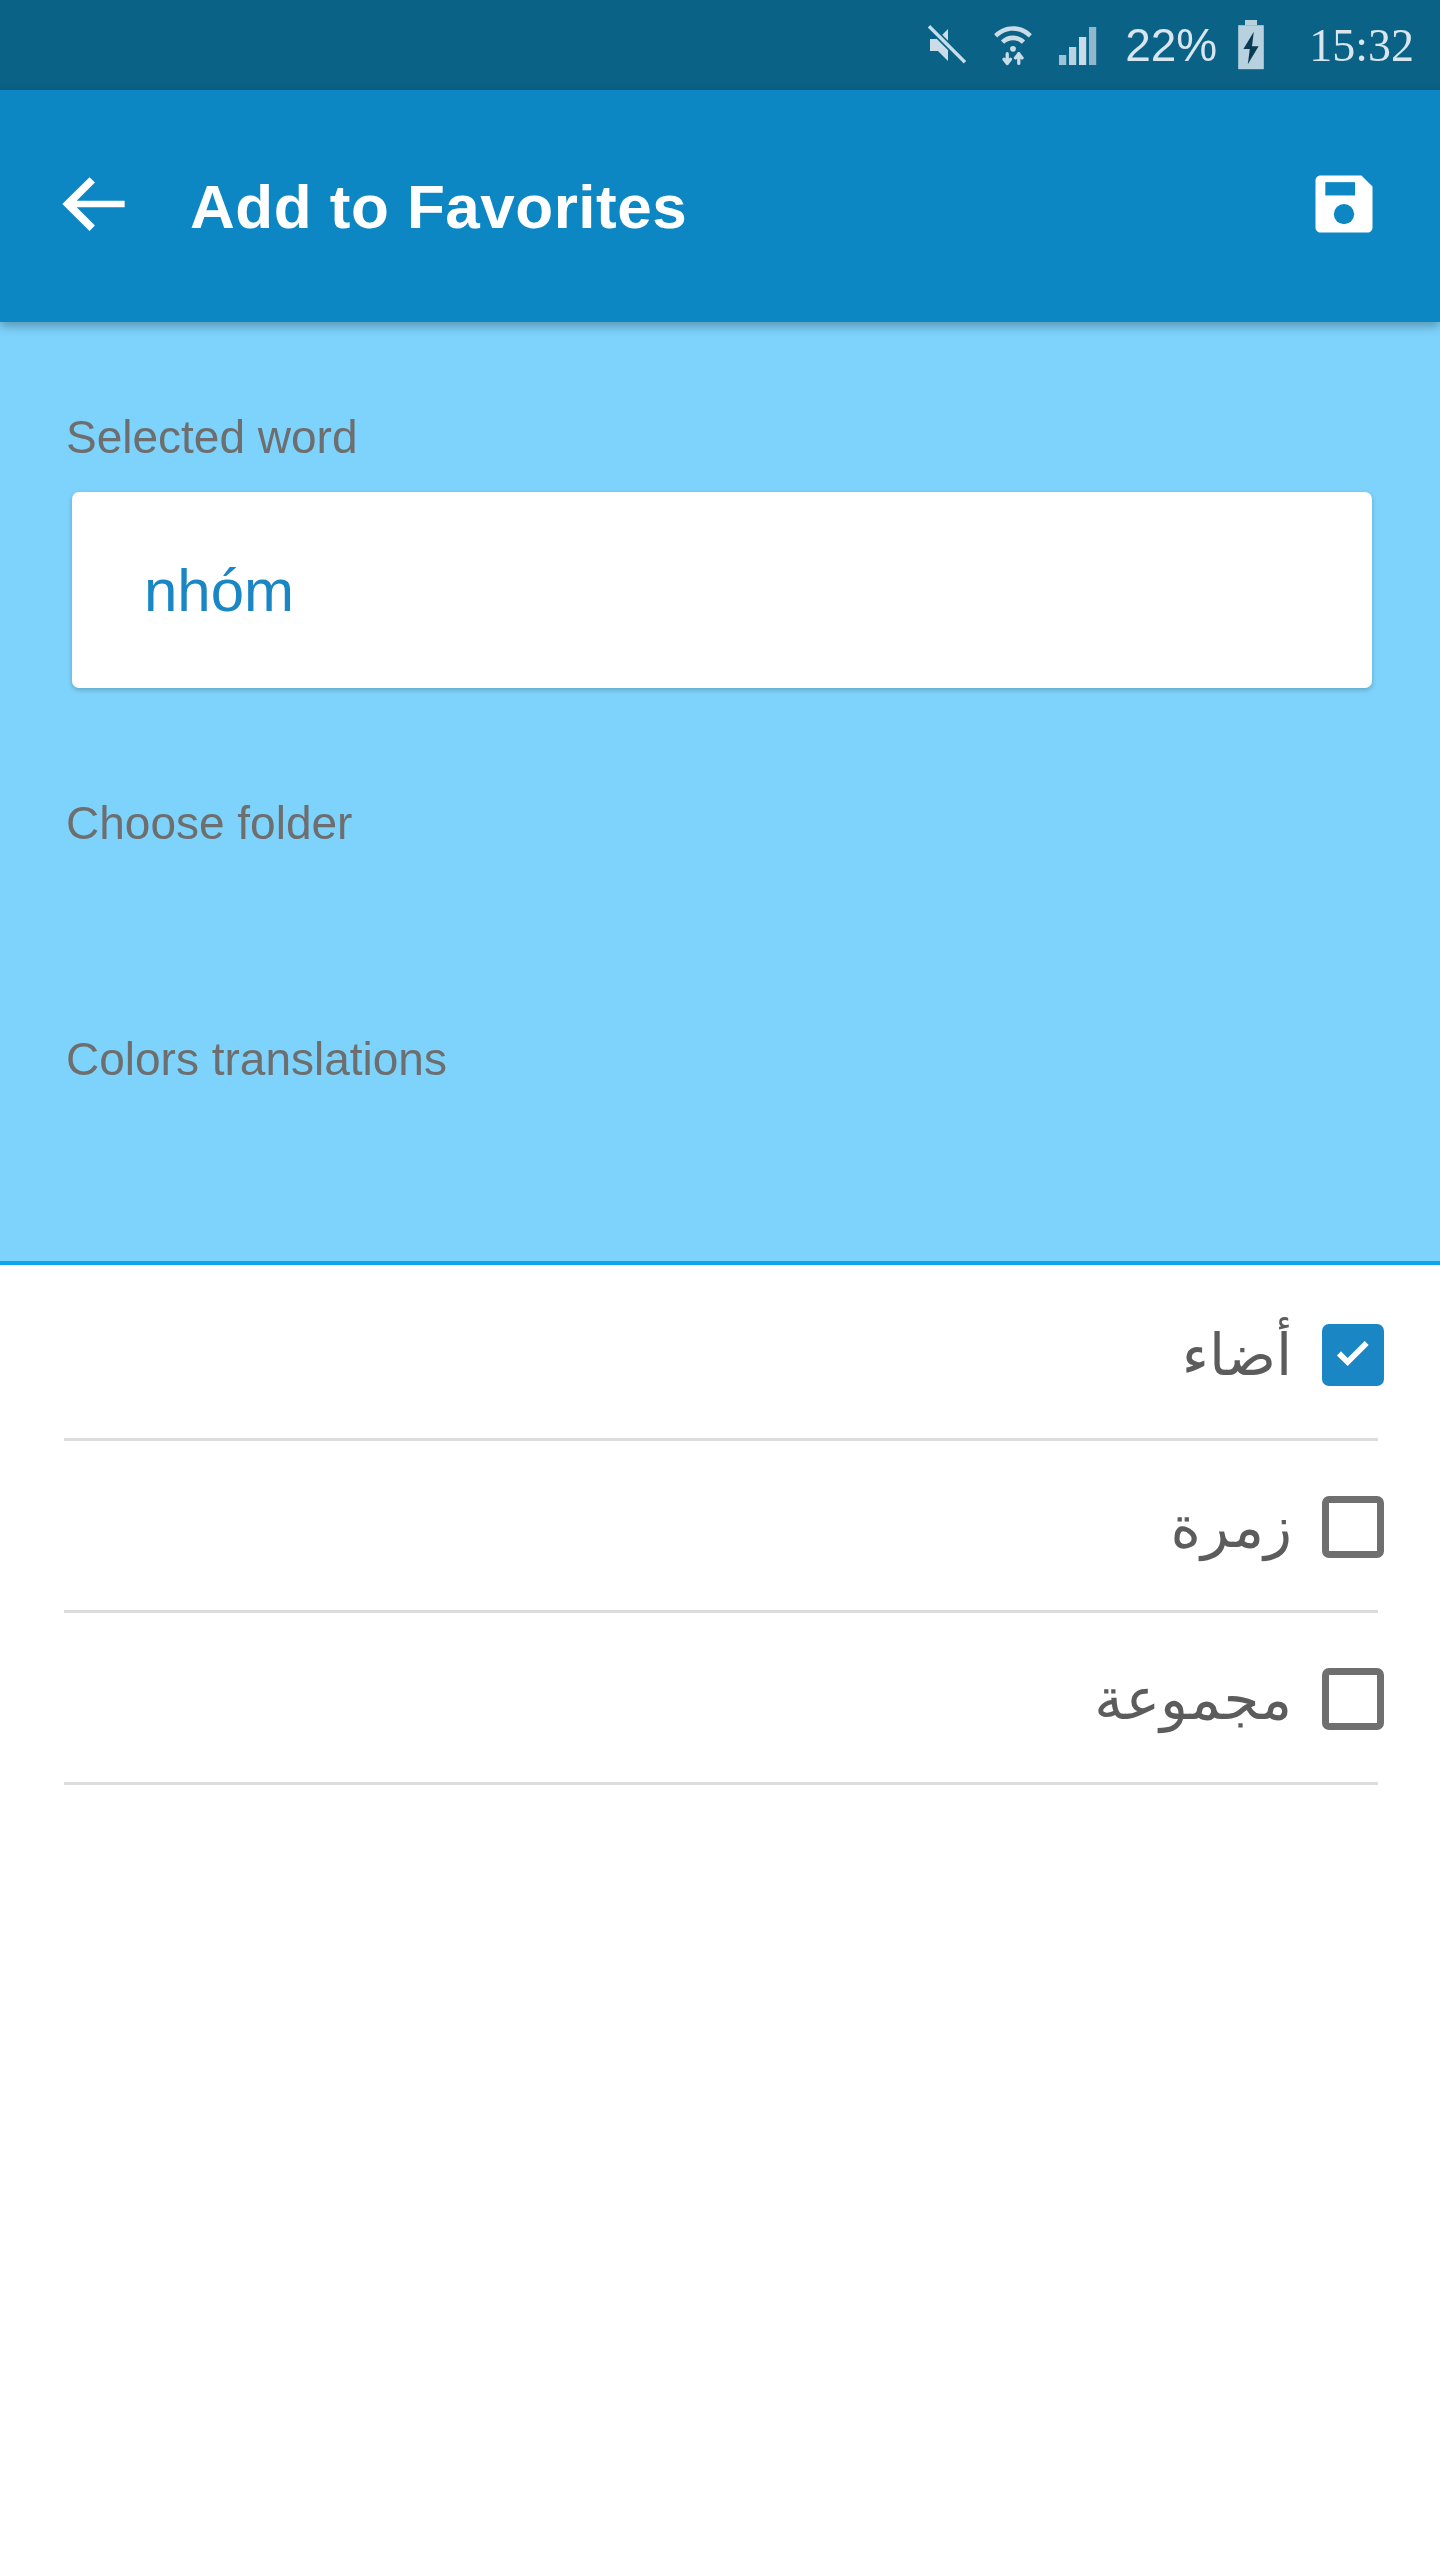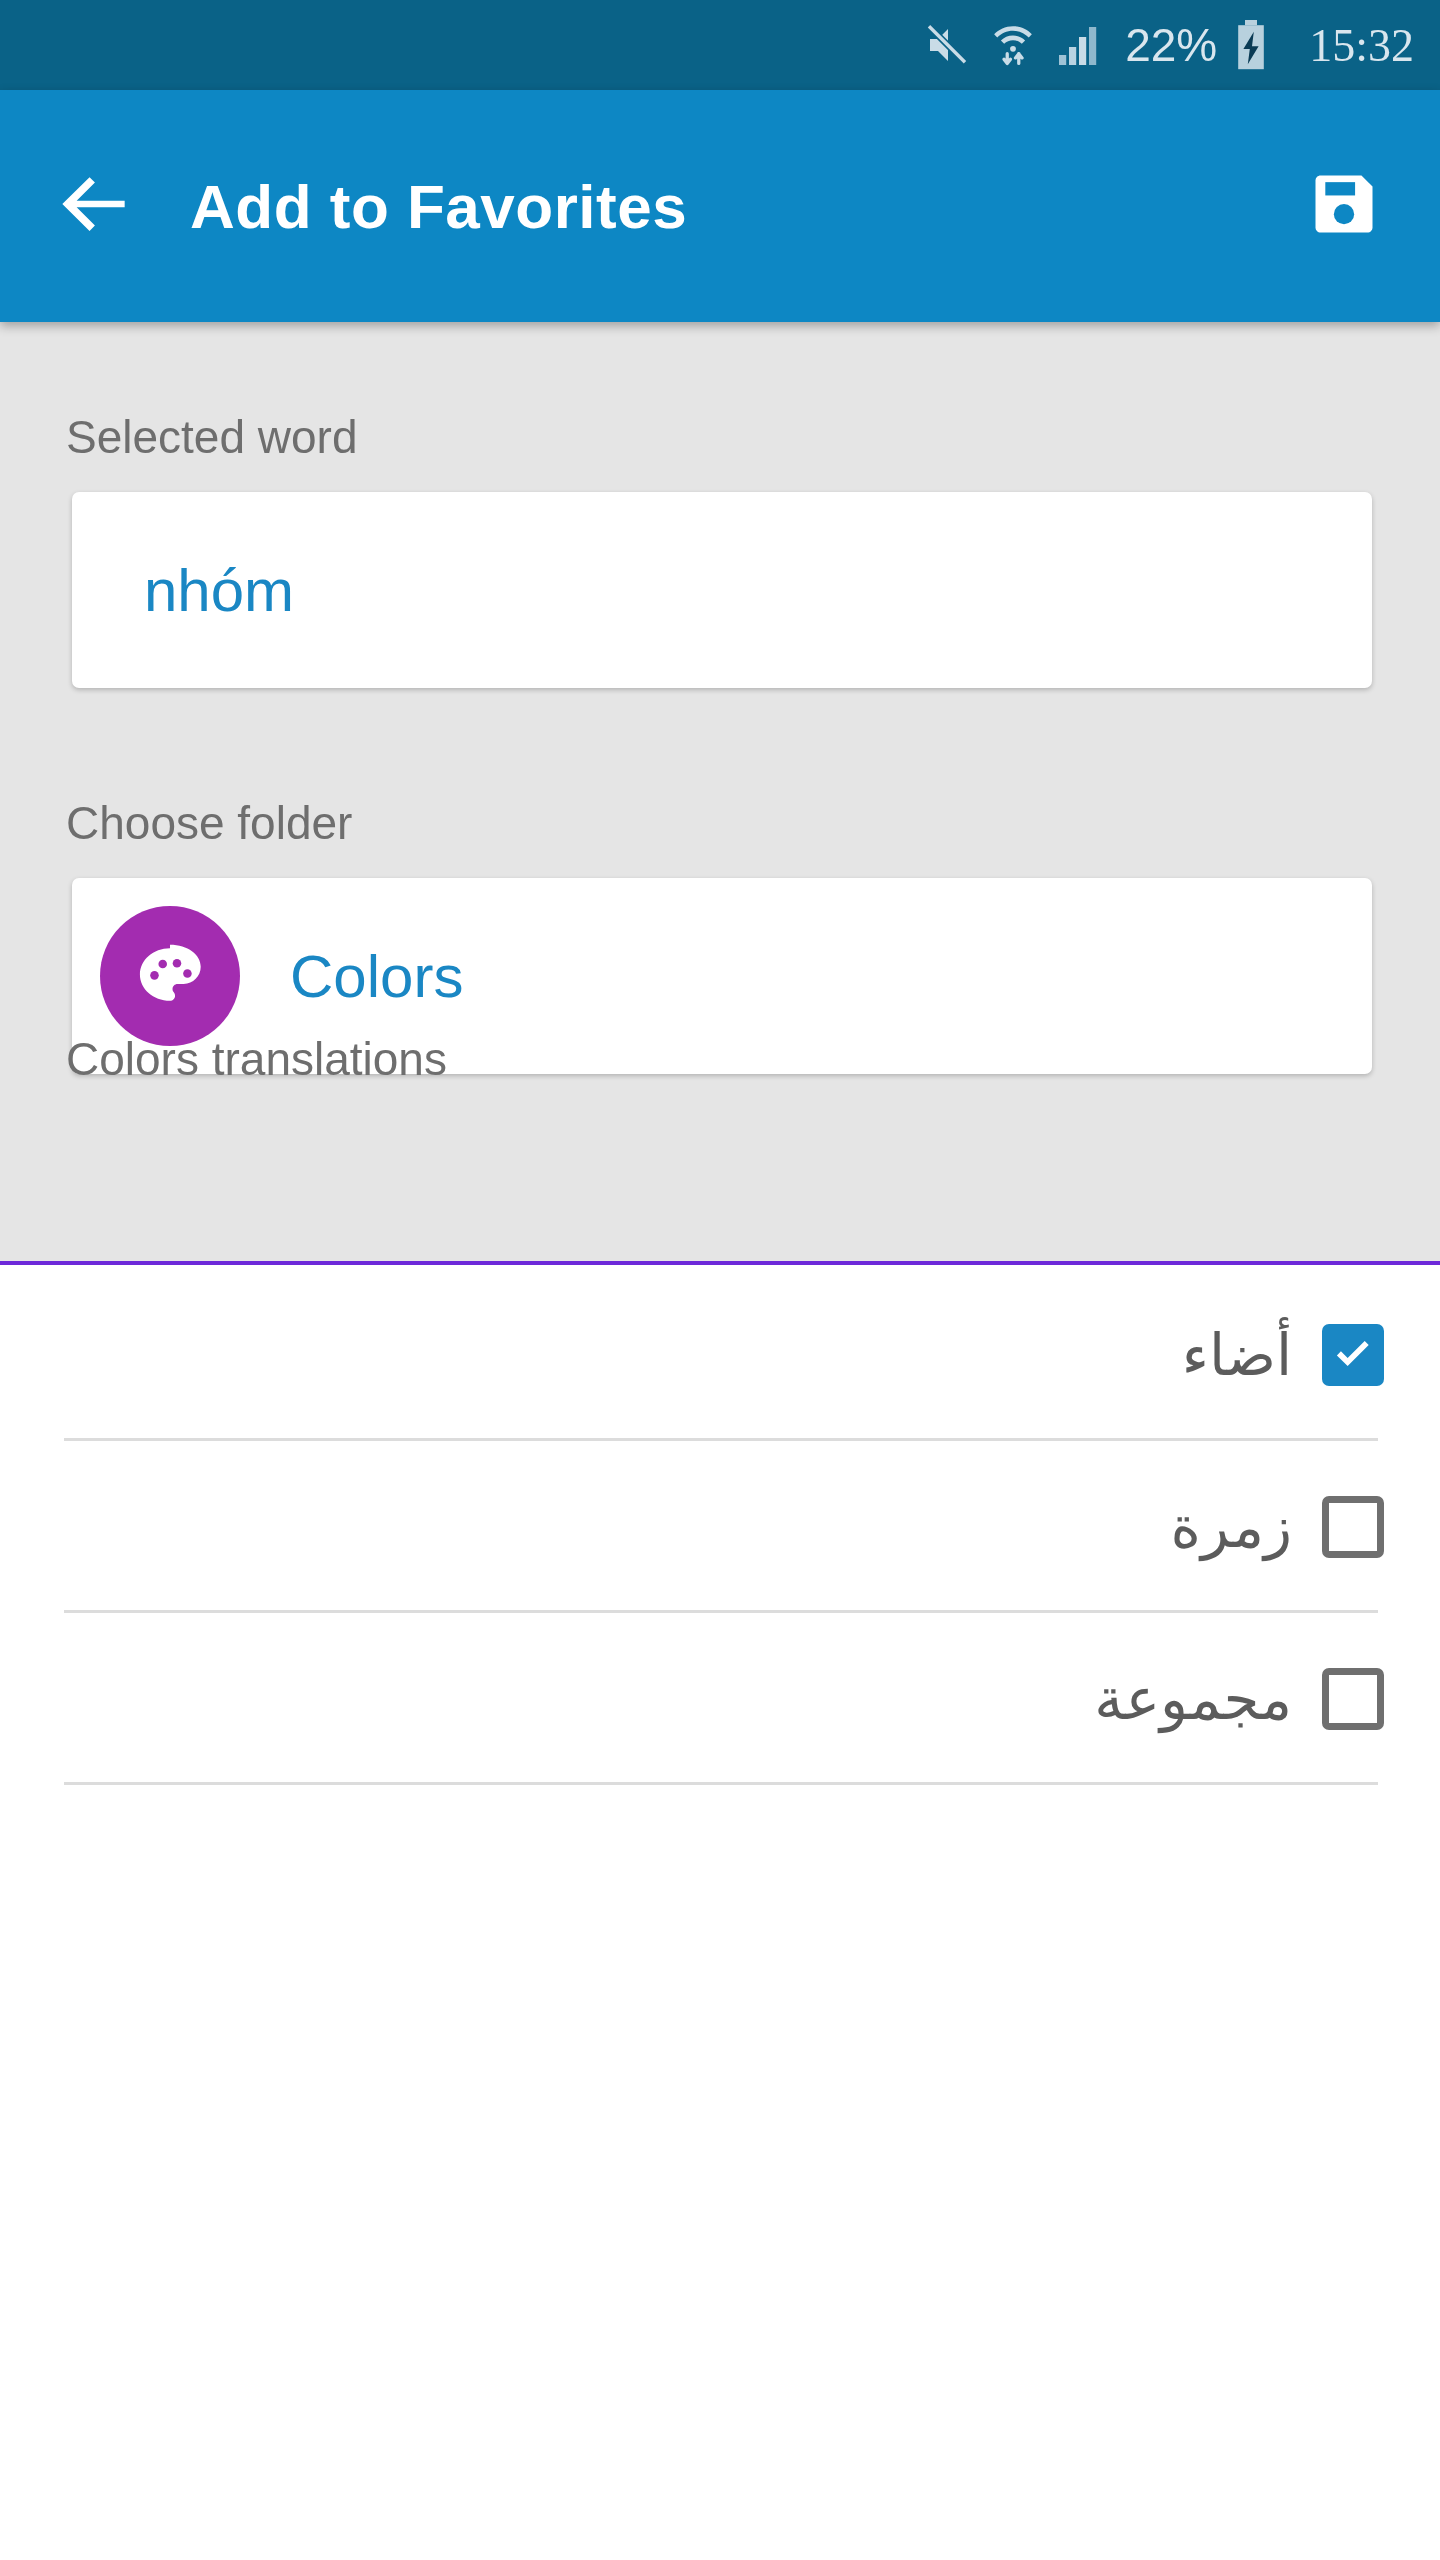--- a/index.html
+++ b/index.html
@@ -50,22 +50,22 @@
     position:absolute; right:48px;
     width:96px; height:96px;
     display:flex; align-items:center; justify-content:center;
     cursor:pointer;
   }
 
   
   .form-section{
     position:absolute; top:322px; left:0;
     width:1440px; height:943px;
-    background:#e5e5e5;
-    border-bottom:4px solid #6d28d9;
+    background:#7dd3fc;
+    border-bottom:4px solid #0ea5e9;
   }
   .field-label{
     color:#6e6e6e; font-size:46px;
     margin-left:66px;
   }
   .label-selected-word{ position:absolute; top:88px; }
   .label-choose-folder{ position:absolute; top:474px; }
   .label-choose-translations{ position:absolute; top:710px; }
 
   .card{
@@ -204,32 +204,20 @@
 <div class="form-section">
 
   <div class="field-label label-selected-word">Selected word</div>
 
   <div class="card card-word">
     <span class="word-value">nhóm</span>
   </div>
 
   <div class="field-label label-choose-folder">Choose folder</div>
 
-  <div class="card card-folder">
-    <span class="folder-avatar">
-      <svg width="76" height="76" viewBox="0 0 24 24">
-        <path d="M12 3.2C6.7 3.2 2.5 6.9 2.5 11.5c0 4.6 4.2 8.3 9.5 8.3.9 0 1.6-.7 1.6-1.6 0-.4-.2-.8-.4-1.1-.3-.3-.4-.6-.4-1 0-.9.7-1.6 1.6-1.6h1.9c3 0 5.4-2.4 5.4-5.4 0-3.9-4.1-7-9.7-7z" fill="#ffffff"></path>
-        <circle cx="7.1" cy="11.8" r="1.35" fill="#a32cb0"></circle>
-        <circle cx="9.7" cy="8.2" r="1.35" fill="#a32cb0"></circle>
-        <circle cx="14.2" cy="8.0" r="1.35" fill="#a32cb0"></circle>
-        <circle cx="17.5" cy="11.2" r="1.35" fill="#a32cb0"></circle>
-      </svg>
-    </span>
-    <span class="folder-name">Colors</span>
-  </div>
 
   <div class="field-label label-choose-translations">Colors translations</div>
 </div>
 
 <div class="translations">
 
   <div class="translation-row">
     <span class="translation-label">أضاء</span>
     <span class="checkbox checked">
       <svg width="46" height="46" viewBox="0 0 24 24">

